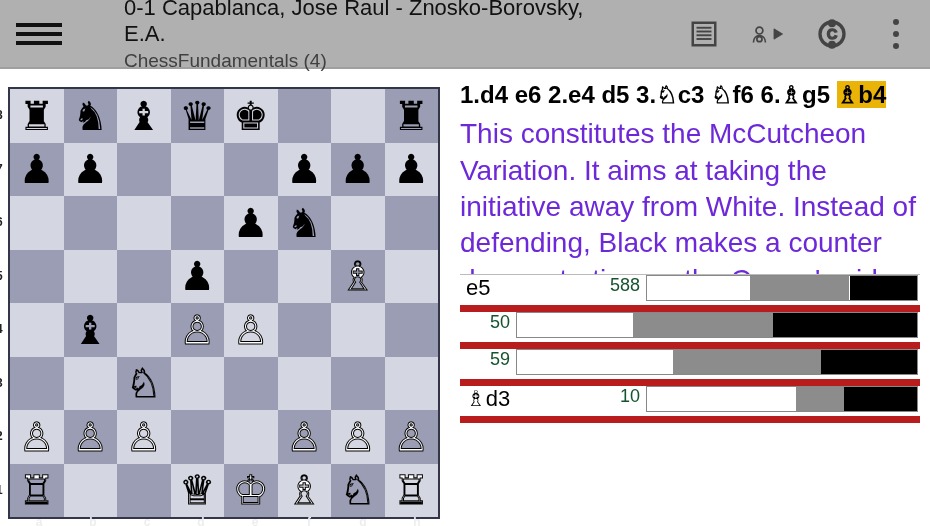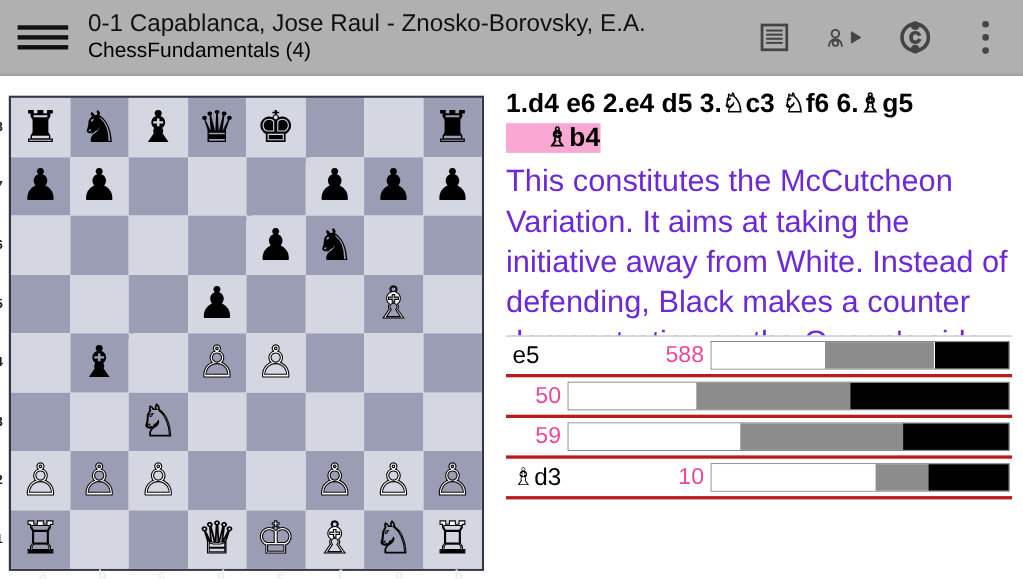--- a/index.html
+++ b/index.html
@@ -8,26 +8,27 @@
 
   
   .topbar {
     height: 69px;
     background: #b0b0b0;
     display: flex;
     align-items: center;
     padding: 0 16px;
     border-bottom: 2px solid #a0a0a0;
     color: #222;
+    gap: 44px;
   }
   .hamburger { width: 46px; display:flex; flex-direction:column; gap:5px; cursor:pointer; }
   .hamburger span { display:block; height:4px; background:#111; }
   .title-block { flex: 1; padding: 0 18px; line-height:1.2; }
   .title-line1 { font-size: 22px; color:#111; }
-  .title-line2 { font-size: 19px; color:#000000; margin-top:2px;}
+  .title-line2 { font-size: 19px; color:#404040; margin-top:2px;}
   .top-icons { display:flex; gap:28px; align-items:center; }
   .top-icons .ticon { width:36px; height:36px; display:flex; align-items:center; justify-content:center; cursor:pointer; }
   .top-icons svg { fill:#444; stroke:#444; }
   .kebab { display:flex; flex-direction:column; gap:6px; }
   .kebab span { width:6px; height:6px; background:#444; border-radius:50%; }
 
   
   .main { display:flex; height: calc(526px - 69px); }
 
   
@@ -43,27 +44,27 @@
   .piece { font-family: "Arial Unicode MS","Segoe UI Symbol",sans-serif; }
   .piece.b { color:#000; }
   .piece.w { color:#fff; text-shadow: 0 0 0 #fff; -webkit-text-stroke: 1px #000; }
 
   .arrow-svg { position:absolute; top:0; left:0; width:432px; height:432px; pointer-events:none; }
 
   
   .side { flex:1; padding: 10px 10px 0 2px; display:flex; flex-direction:column; }
   .opening-name { color:#1a237e; font-size:24px; font-weight:500; margin-bottom:4px; }
   .moves { font-size:24px; font-weight:bold; color:#000; margin-bottom:6px; line-height:1.3; }
-  .moves .hl { background:#f9a8d4;padding-left:36px; }
+  .moves .hl { background:#eab308; }
   .commentary { font-size:28px; color:#6d28d9; line-height:1.3; height:158px; overflow:hidden; }
 
   .book { border-top:1px solid #bbb; }
-  .book-row { display:flex; align-items:center; height:37px; border-bottom:3px solid #b91c1c; font-size:22px; }
+  .book-row { display:flex; height:37px; border-bottom:7px solid #b91c1c; font-size:22px; }
   .book-row .mv { width:130px; padding-left:6px; color:#000; }
-  .book-row .cnt { width:56px; text-align:right; padding-right:6px; font-size:21px; color:#ec4899;}
+  .book-row .cnt { width:56px; text-align:right; padding-right:6px; font-size:18px; color:#14532d;}
   .bar { flex:1; height:26px; background:#fff; position:relative; border:1px solid #888; margin-right:2px;}
   .bar .segw { position:absolute; left:0; top:0; bottom:0; background:#fff; }
   .bar .segd { position:absolute; top:0; bottom:0; background:#8c8c8c; }
   .bar .segb { position:absolute; right:0; top:0; bottom:0; background:#000; }
 </style>
 </head>
 <body>
 
 <div class="topbar">
   <div class="hamburger">

